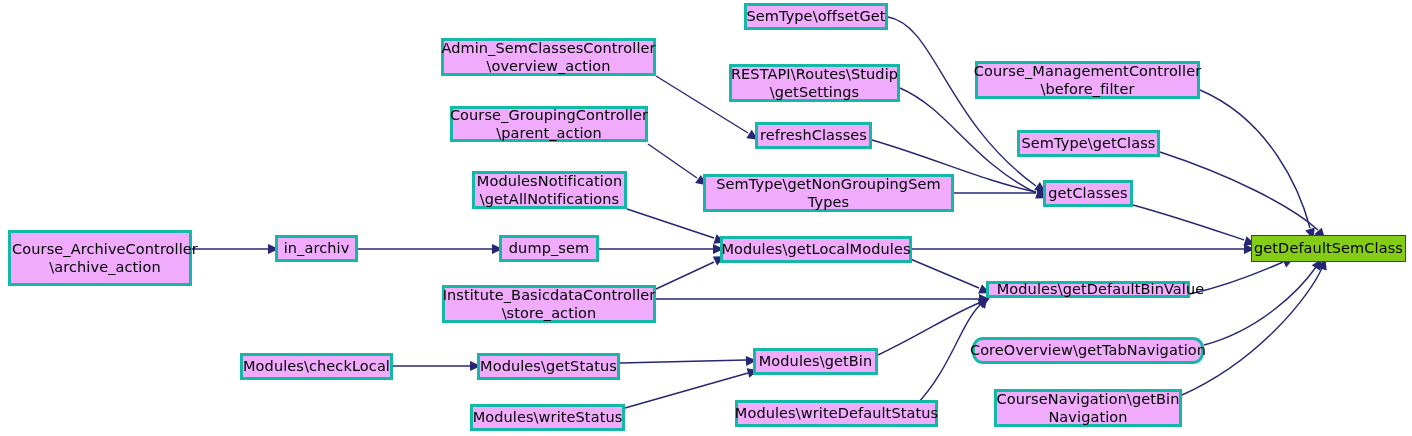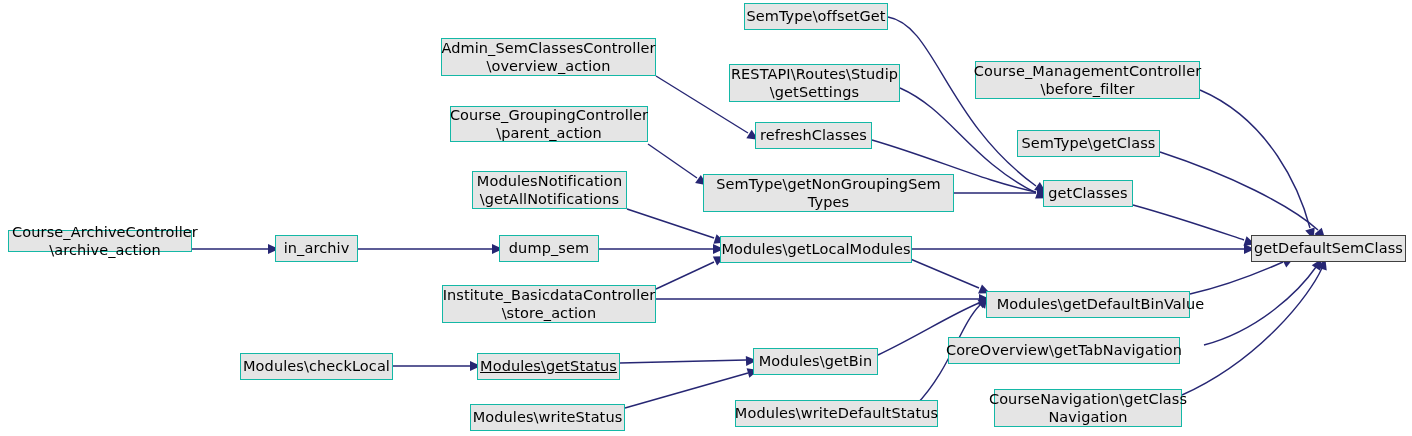--- a/index.html
+++ b/index.html
@@ -1,23 +1,23 @@
 <!DOCTYPE html>
 <html><head>
 <meta charset="utf-8">
 <style>
   html,body{margin:0;padding:0;background:#ffffff;}
   #canvas{position:relative;width:1412px;height:436px;background:#ffffff;
           font-family:"DejaVu Sans","Liberation Sans",sans-serif;overflow:hidden;}
   #edges{position:absolute;left:0;top:0;width:1412px;height:436px;}
-  .node{position:absolute;box-sizing:border-box;border:1px solid #14b8a6;
-        background:#e5e5e5;color:#000000;display:flex;align-items:center;
+  .node{position:absolute;box-sizing:border-box;border:3px solid #14b8a6;
+        background:#f0abfc;color:#000000;display:flex;align-items:center;
         justify-content:center;text-align:center;font-size:14.5px;
         line-height:1.25;letter-spacing:0.1px;white-space:pre-line;z-index:2;}
-  .node.highlight{background:#e5e5e5;border:1px solid #404040;}
+  .node.highlight{background:#84cc16;border:1px solid #404040;}
 </style>
 </head>
 <body>
 
 <div id="canvas">
   <svg id="edges" viewBox="0 0 1412 436" xmlns="http://www.w3.org/2000/svg">
       <path d="M192,249 L268,249" stroke="#262673" stroke-width="1.4" fill="none"></path>
       <path d="M358,249 L492,249" stroke="#262673" stroke-width="1.4" fill="none"></path>
       <path d="M656,76 L748,133" stroke="#262673" stroke-width="1.4" fill="none"></path>
       <path d="M648,144 L697,178" stroke="#262673" stroke-width="1.4" fill="none"></path>
@@ -62,47 +62,47 @@
       <polygon points="0,-5 11,0 0,5" fill="#262673" transform="translate(1245,241) rotate(18)"></polygon>
       <polygon points="0,-5 11,0 0,5" fill="#262673" transform="translate(1244,249) rotate(0)"></polygon>
       <polygon points="0,-5 11,0 0,5" fill="#262673" transform="translate(980,289) rotate(23)"></polygon>
       <polygon points="0,-5 11,0 0,5" fill="#262673" transform="translate(1284,263) rotate(-27)"></polygon>
       <polygon points="0,-5 11,0 0,5" fill="#262673" transform="translate(980,304) rotate(-30)"></polygon>
       <polygon points="0,-5 11,0 0,5" fill="#262673" transform="translate(1316,268) rotate(-58)"></polygon>
       <polygon points="0,-5 11,0 0,5" fill="#262673" transform="translate(1322,269) rotate(-72)"></polygon>
       <polygon points="0,-5 11,0 0,5" fill="#262673" transform="translate(981,306) rotate(-56)"></polygon>
     </svg>
   <div id="node-layer">
-      <div class="node" style="left: 8px; top: 230px; width: 184px; height: 22px; padding-left: 10px;">Course_ArchiveController
+      <div class="node" style="left: 8px; top: 230px; width: 184px; height: 56px; padding-left: 10px;">Course_ArchiveController
 \archive_action</div>
       <div class="node" style="left: 275px; top: 235px; width: 83px; height: 27px;">in_archiv</div>
       <div class="node" style="left: 441px; top: 38px; width: 215px; height: 38px;">Admin_SemClassesController
 \overview_action</div>
       <div class="node" style="left: 450px; top: 106px; width: 198px; height: 36px;">Course_GroupingController
 \parent_action</div>
       <div class="node" style="left: 472px; top: 171px; width: 155px; height: 38px;">ModulesNotification
 \getAllNotifications</div>
       <div class="node" style="left: 499px; top: 235px; width: 100px; height: 27px;">dump_sem</div>
       <div class="node" style="left: 442px; top: 285px; width: 214px; height: 38px;">Institute_BasicdataController
 \store_action</div>
       <div class="node" style="left: 240px; top: 353px; width: 153px; height: 27px;">Modules\checkLocal</div>
-      <div class="node" style="left: 477px; top: 353px; width: 143px; height: 27px; text-decoration: underline;">Modules\getStatus</div>
+      <div class="node" style="left: 477px; top: 353px; width: 143px; height: 27px;">Modules\getStatus</div>
       <div class="node" style="left: 470px; top: 404px; width: 155px; height: 27px;">Modules\writeStatus</div>
       <div class="node" style="left: 744px; top: 3px; width: 144px; height: 27px;">SemType\offsetGet</div>
       <div class="node" style="left: 729px; top: 57px; width: 171px; height: 38px; margin-top: 7px;">RESTAPI\Routes\Studip
 \getSettings</div>
       <div class="node" style="left: 755px; top: 122px; width: 117px; height: 27px;">refreshClasses</div>
       <div class="node" style="left: 703px; top: 174px; width: 251px; height: 38px;">SemType\getNonGroupingSem
 Types</div>
       <div class="node" style="left: 720px; top: 236px; width: 192px; height: 27px;">Modules\getLocalModules</div>
       <div class="node" style="left: 753px; top: 348px; width: 125px; height: 27px;">Modules\getBin</div>
       <div class="node" style="left: 713px; top: 400px; width: 203px; height: 27px; margin-left: 22px;">Modules\writeDefaultStatus</div>
       <div class="node" style="left: 975px; top: 61px; width: 225px; height: 38px;">Course_ManagementController
 \before_filter</div>
       <div class="node" style="left: 1017px; top: 130px; width: 143px; height: 27px;">SemType\getClass</div>
       <div class="node" style="left: 1043px; top: 180px; width: 90px; height: 27px;">getClasses</div>
-      <div class="node" style="left: 986px; top: 291px; width: 204px; height: 27px; padding-left: 25px;">Modules\getDefaultBinValue</div>
-      <div class="node" style="left: 948px; top: 337px; width: 232px; height: 27px;">CoreOverview\getTabNavigation</div>
-      <div class="node" style="left: 994px; top: 389px; width: 188px; height: 38px;">CourseNavigation\getClass
+      <div class="node" style="left: 986px; top: 281px; width: 204px; height: 17px; padding-left: 25px;">Modules\getDefaultBinValue</div>
+      <div class="node" style="left: 972px; top: 337px; width: 232px; height: 27px; border-radius: 11px;">CoreOverview\getTabNavigation</div>
+      <div class="node" style="left: 994px; top: 389px; width: 188px; height: 38px;">CourseNavigation\getBin
 Navigation</div>
       <div class="node highlight" style="left: 1251px; top: 235px; width: 155px; height: 27px;">getDefaultSemClass</div>
     </div>
 </div>
 
 </body></html>

